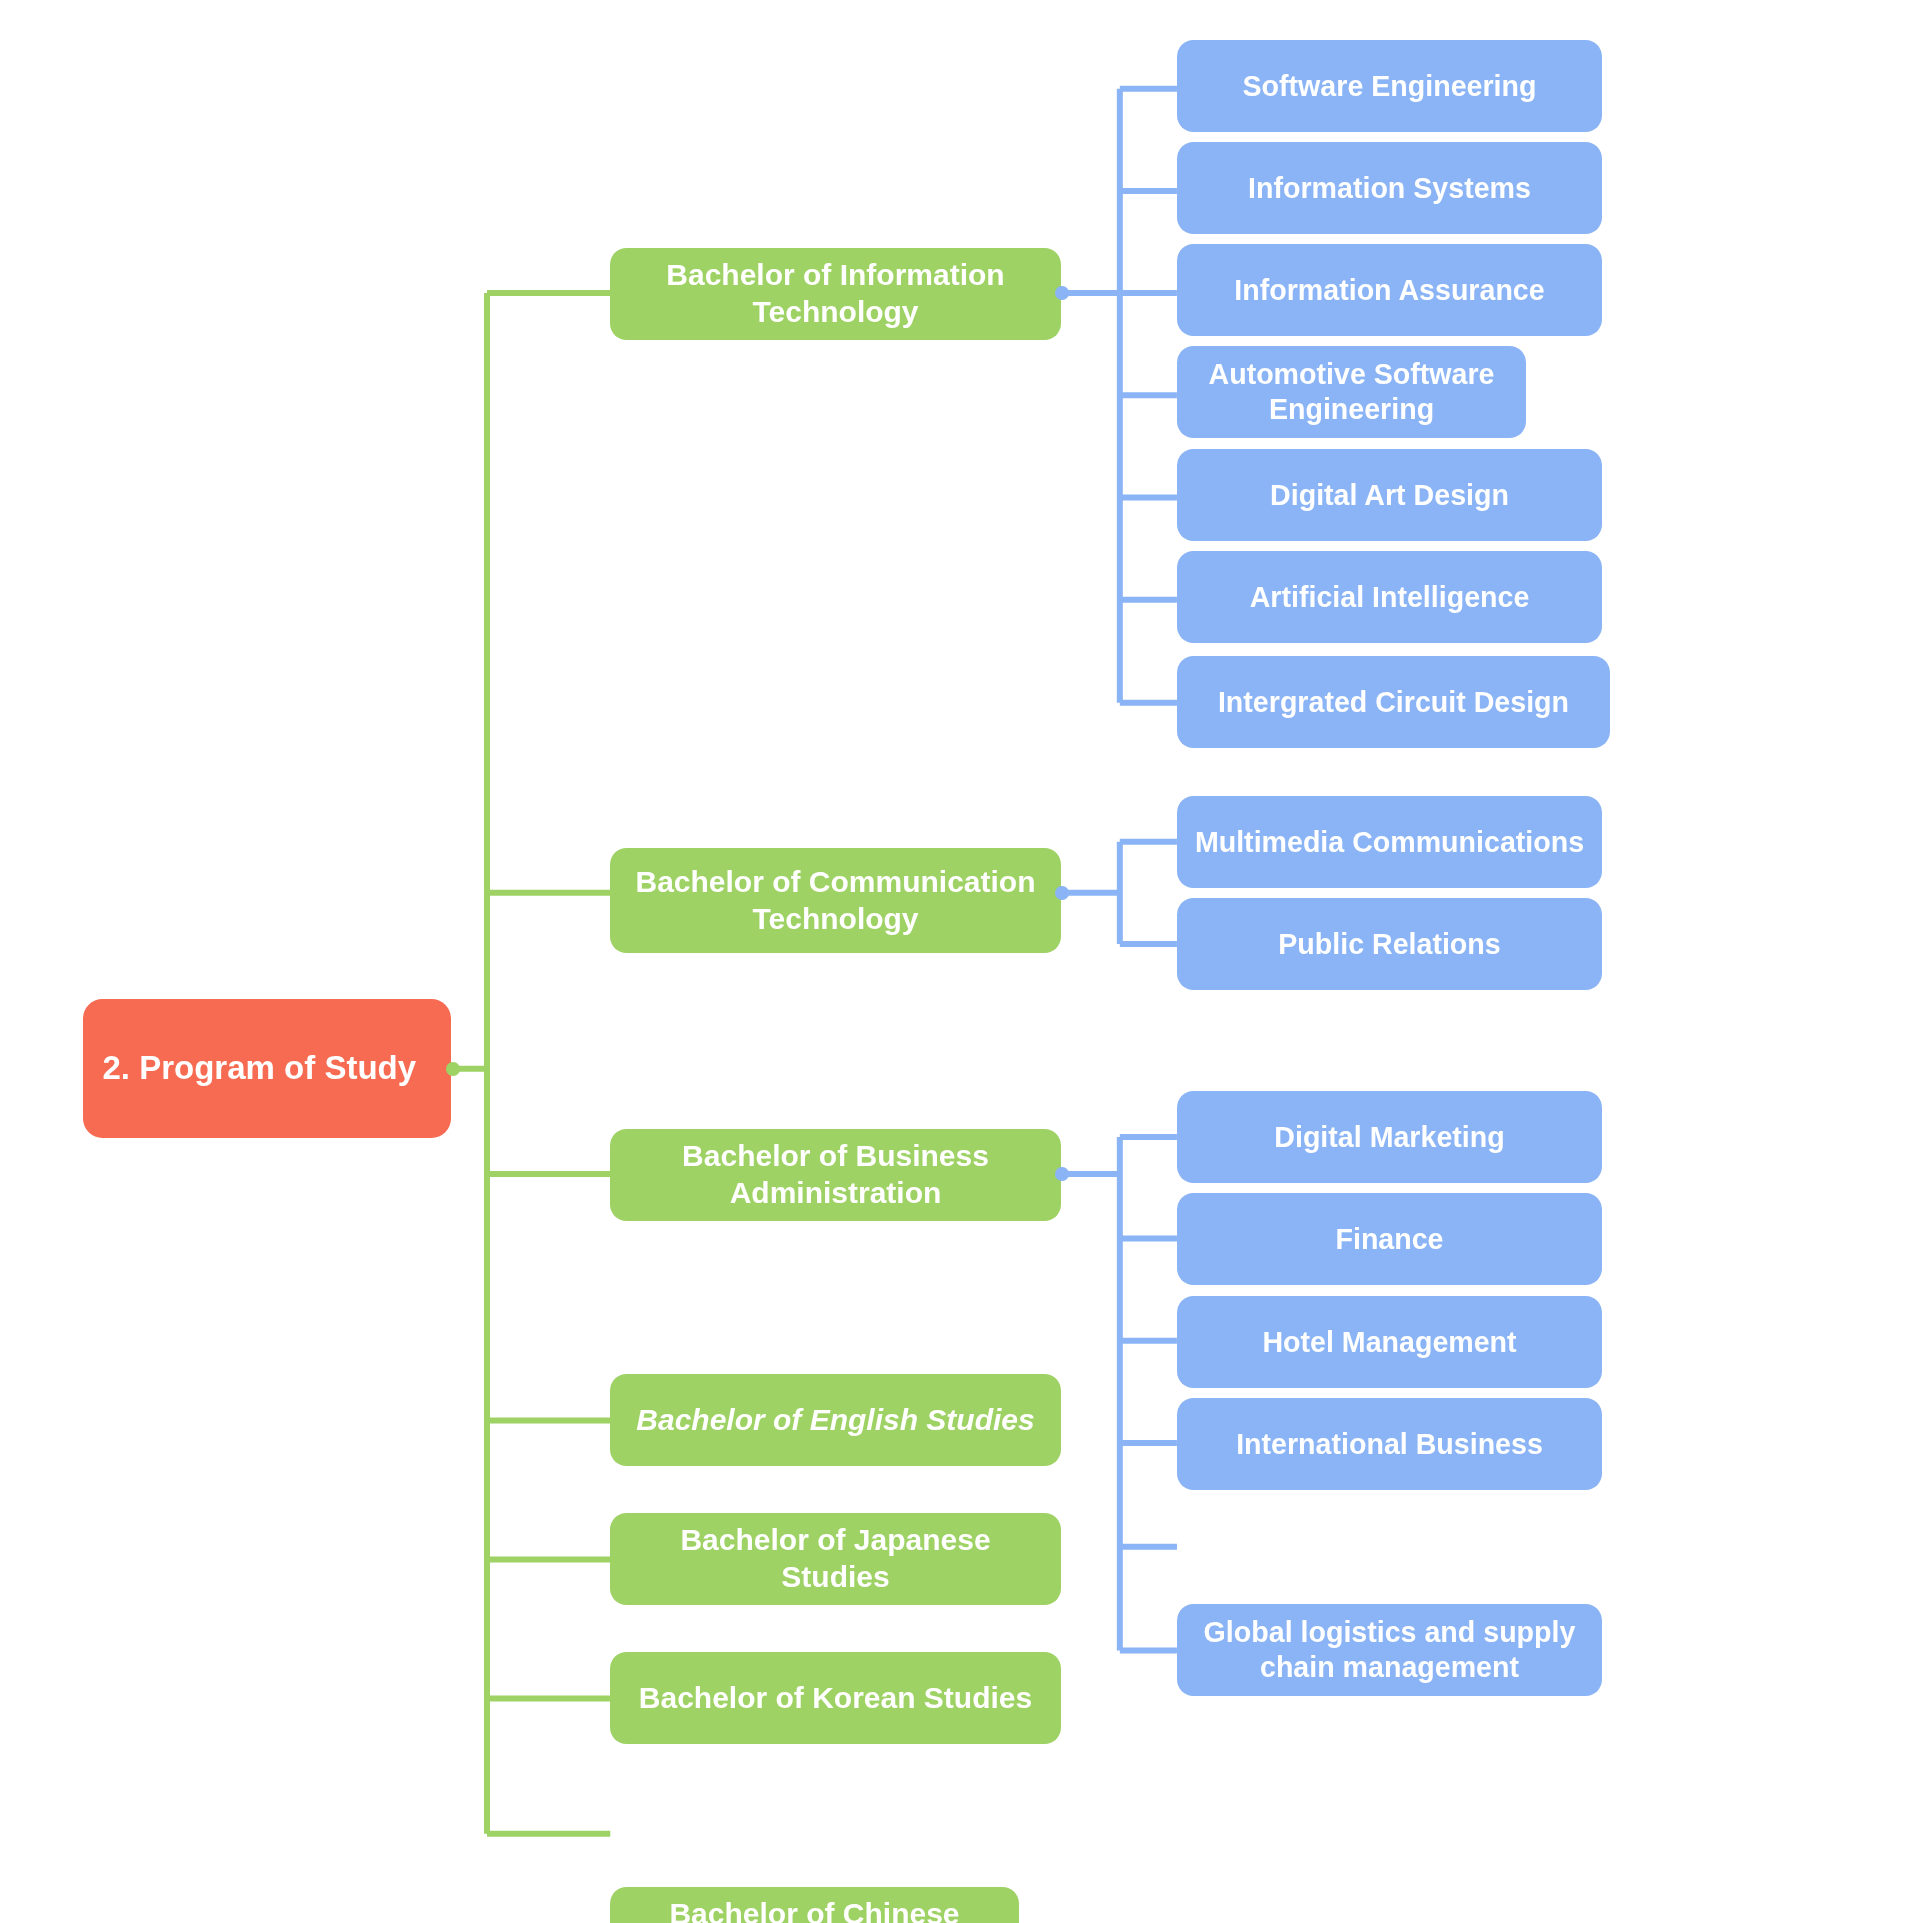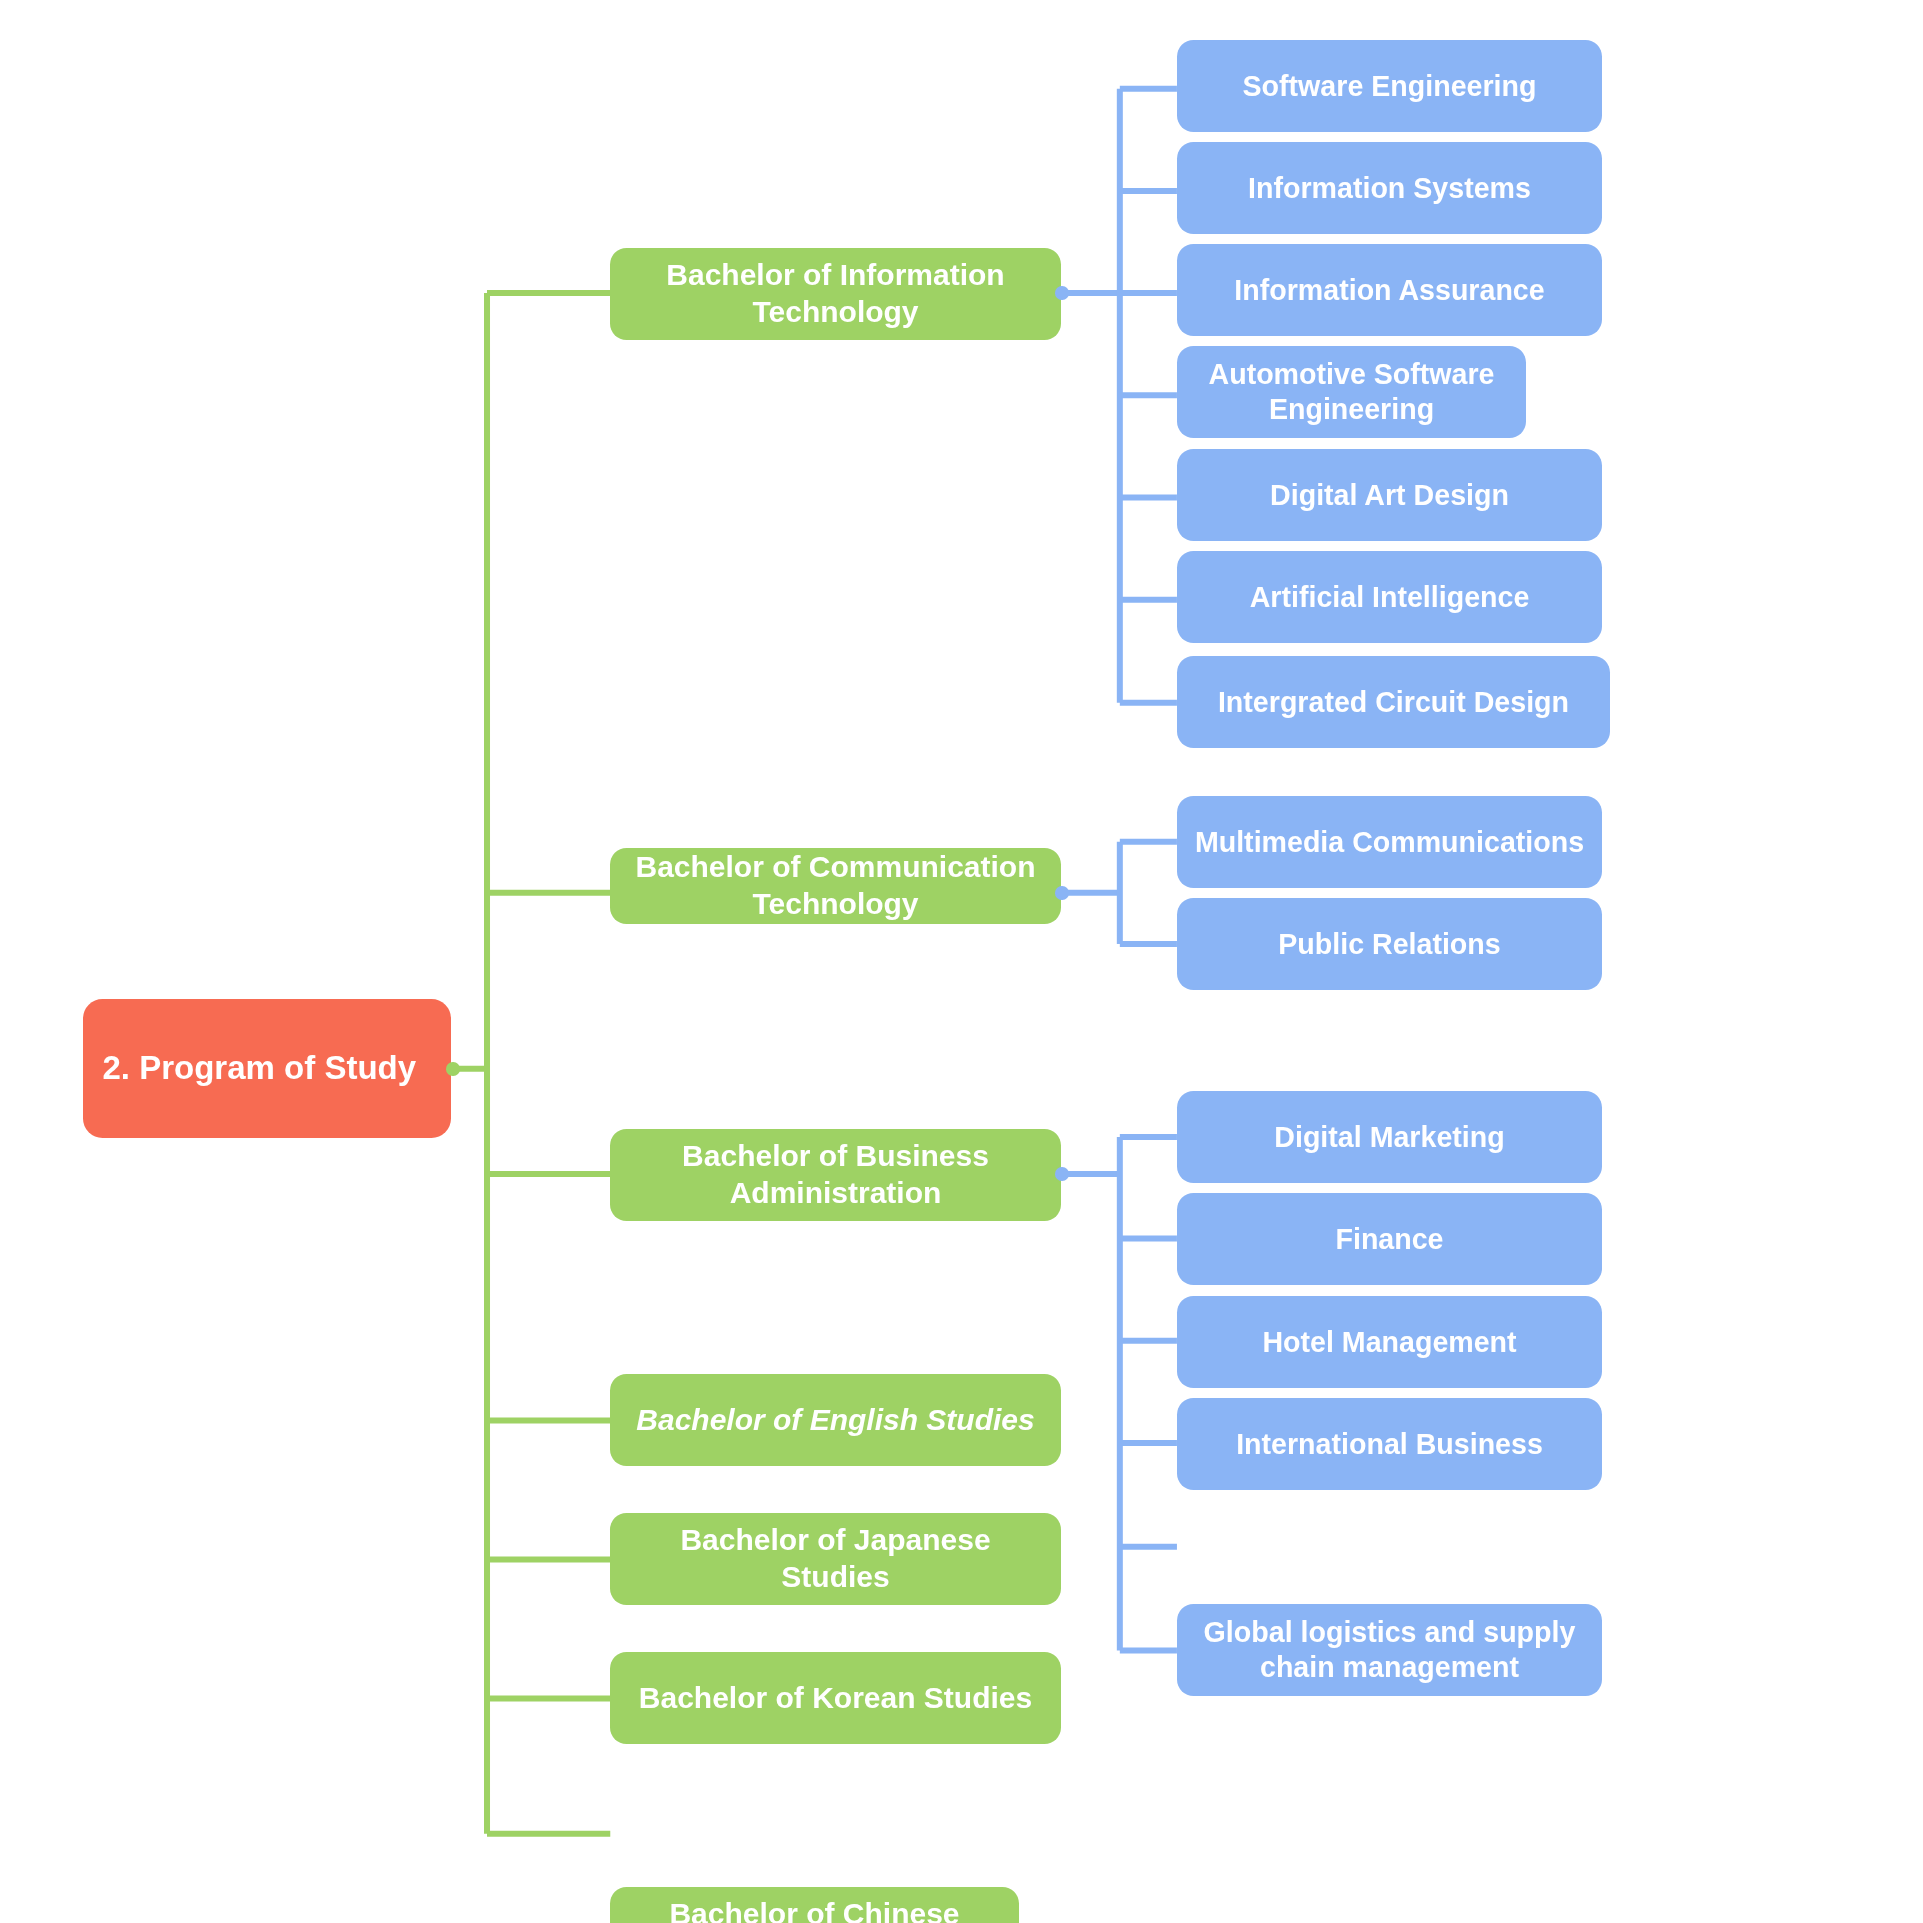--- a/index.html
+++ b/index.html
@@ -94,21 +94,21 @@
   <div class="node root leftal" style="left:83px;top:999px;width:368px;height:139px;">
     <span>2. Program of Study</span>
   </div>
   <div class="nub green" style="left:446px;top:1062px;"></div>
 
   <div class="node branch center" style="left:610px;top:248px;width:451px;height:92px;">
     <span>Bachelor of Information Technology</span>
   </div>
   <div class="nub blue" style="left:1055px;top:286px;"></div>
 
-  <div class="node branch center" style="left:610px;top:848px;width:451px;height:76px;">
+  <div class="node branch center" style="left:610px;top:848px;width:451px;height:105px;">
     <span>Bachelor of Communication Technology</span>
   </div>
   <div class="nub blue" style="left:1055px;top:886px;"></div>
 
   <div class="node branch center" style="left:610px;top:1129px;width:451px;height:92px;">
     <span>Bachelor of Business Administration</span>
   </div>
   <div class="nub blue" style="left:1055px;top:1167px;"></div>
 
   <div class="node branch center" style="left:610px;top:1374px;width:451px;height:92px;font-style:italic;">

